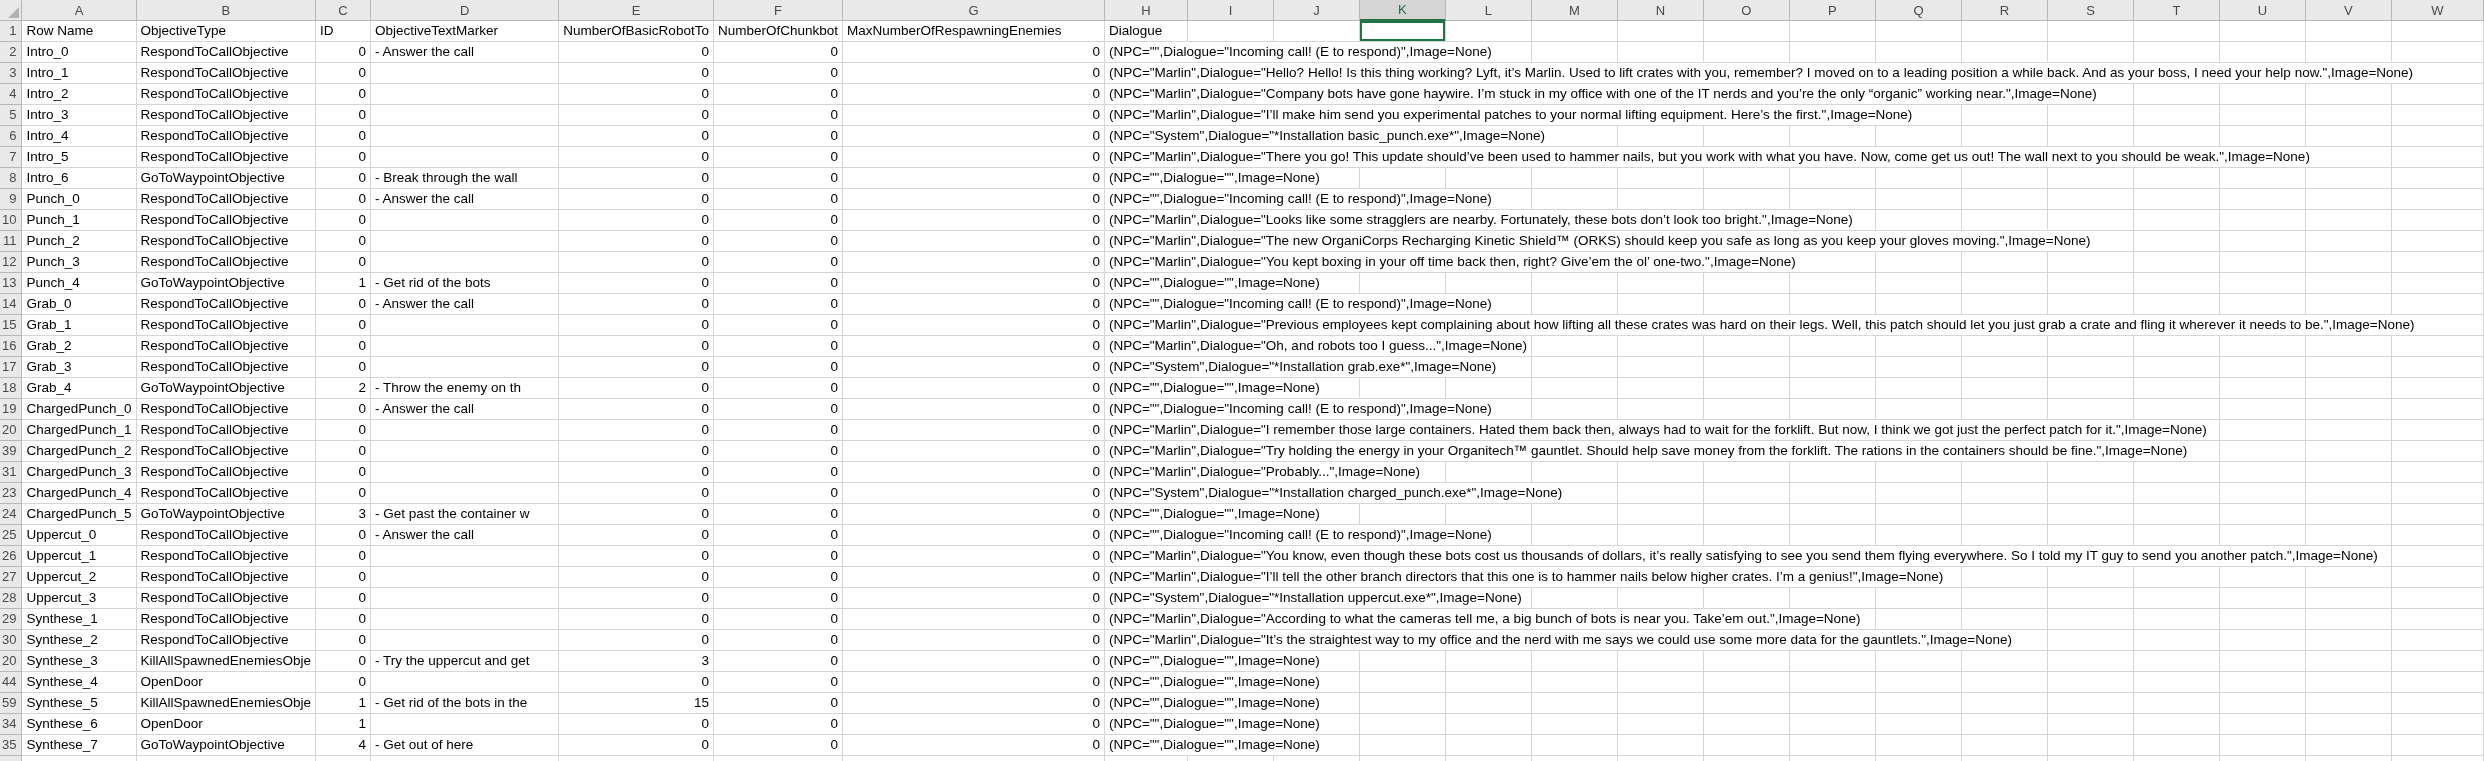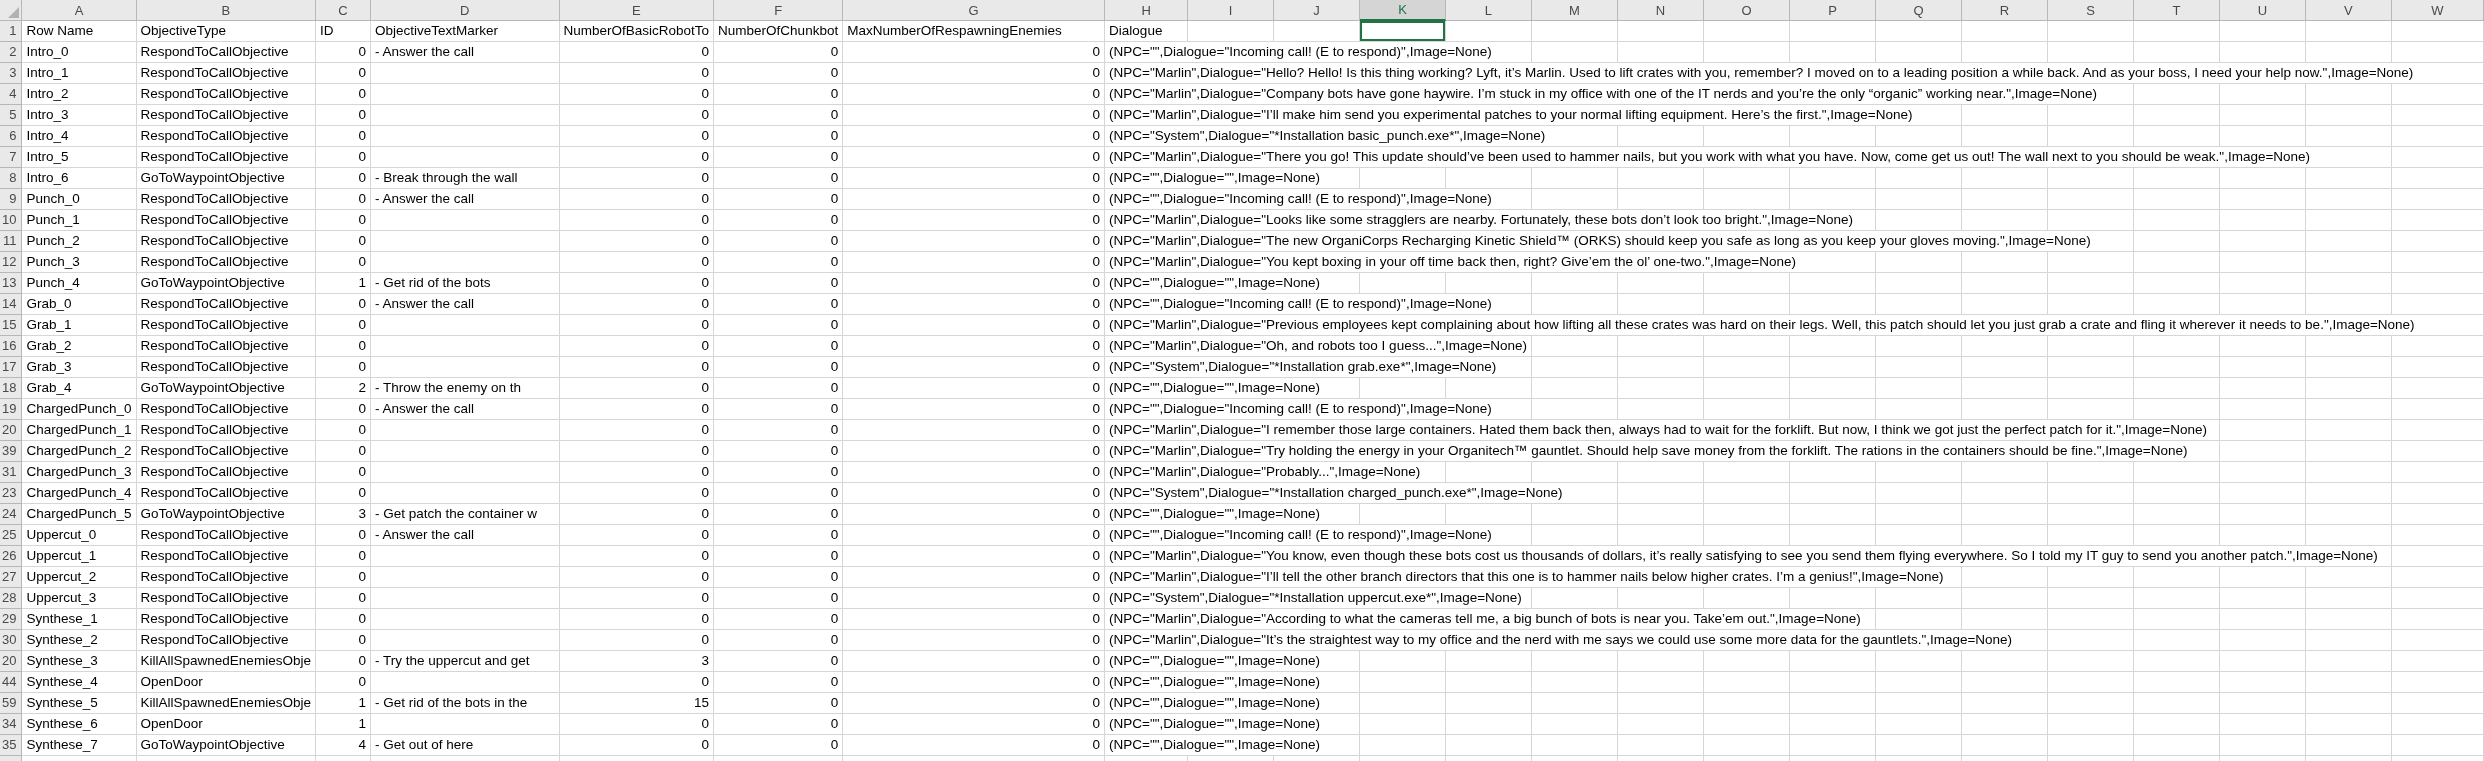--- a/index.html
+++ b/index.html
@@ -748,21 +748,21 @@
           <td></td>
           <td></td>
           <td></td>
           <td></td>
         </tr>
         <tr>
           <th class="rowh">24</th>
           <td>ChargedPunch_5</td>
           <td>GoToWaypointObjective</td>
           <td class="num">3</td>
-          <td>- Get patch the container w</td>
+          <td>- Get past the container w</td>
           <td class="num">0</td>
           <td class="num">0</td>
           <td class="num">0</td>
           <td class="dlg">
             <span class="spill">(NPC="",Dialogue="",Image=None)</span>
           </td>
           <td></td>
           <td></td>
           <td></td>
           <td></td>

